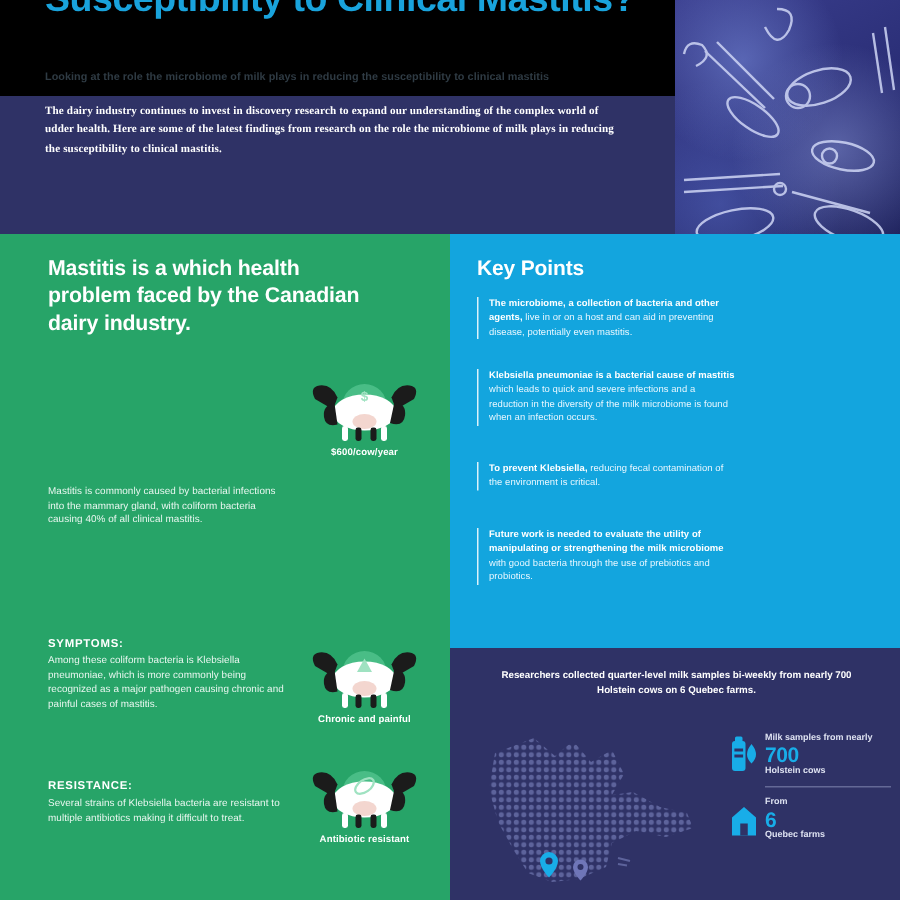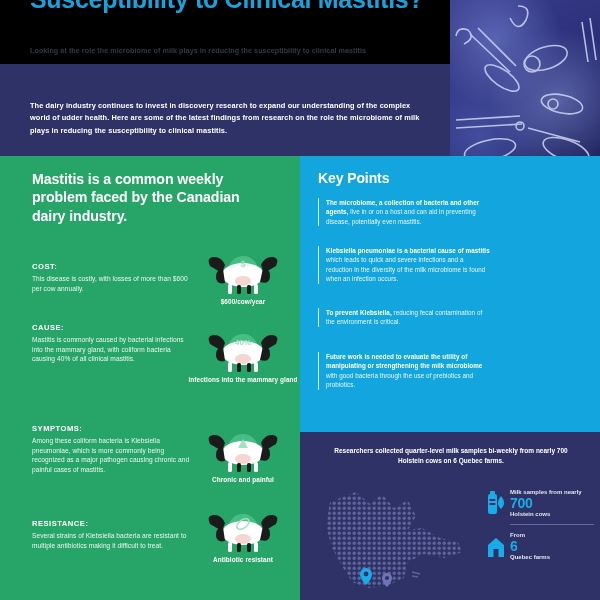--- a/index.html
+++ b/index.html
@@ -30,23 +30,23 @@
       radial-gradient(circle at 30% 25%, rgba(120,140,220,.55) 0%, rgba(120,140,220,0) 42%),
       radial-gradient(circle at 72% 62%, rgba(150,165,230,.45) 0%, rgba(150,165,230,0) 48%),
       radial-gradient(circle at 20% 85%, rgba(90,110,200,.5) 0%, rgba(90,110,200,0) 45%),
       linear-gradient(150deg,#3b3f8f 0%, #2a2e76 55%, #20245e 100%);
   }
   .hero svg { position:absolute; inset:0; }
 
   
   .intro { position:absolute; left:0; top:64px; width:450px; height:92px;
            background:#2f3266; }
-  .intro p { position:absolute; left:30px; top:36px; width:390px;
+  .intro p { position:absolute; left:30px; top:4px; width:390px;
              color:#fff; font-size:7.4px; line-height:12.4px; font-weight:600;
-             letter-spacing:0.1px; }
+             letter-spacing:0.1px;font-family:Liberation Serif, serif; }
 
   
   .green { position:absolute; left:0; top:156px; width:300px; height:444px;
            background:#27a468; }
   .green-heading { position:absolute; left:32px; top:14px; width:215px;
                    color:#fff; font-size:14.2px; font-weight:bold; line-height:18.4px;
                    letter-spacing:-0.1px; }
 
   .fact { position:absolute; left:32px; width:160px; }
   .fact .lbl { color:#fff; font-size:7.6px; font-weight:bold; letter-spacing:.5px;
@@ -116,64 +116,42 @@
         <path d="M78 128 L130 142"></path>
       </g>
     </svg>
   </div>
 
   <div class="intro">
     <p>The dairy industry continues to invest in discovery research to expand our understanding of the complex world of udder health. Here are some of the latest findings from research on the role the microbiome of milk plays in reducing the susceptibility to clinical mastitis.</p>
   </div>
 
   <div class="green">
-    <div class="green-heading">Mastitis is a common weekly problem faced by the Canadian dairy industry.</div>
-
-    <div class="fact" style="top:106px">
-      <div class="lbl">COST:</div>
-      <div class="txt">This disease is costly, with losses of more than $600 per cow annually.</div>
-    </div>
+    <div class="green-heading">Mastitis is a which health problem faced by the Canadian dairy industry.</div>
+
     <div class="facticon" style="left:188px; top:98px">
       <svg class="cow" width="78" height="42" viewBox="0 0 78 42">
         <circle cx="39" cy="17" r="15" fill="#49bd86"></circle>
         <path d="M6 12 q-4 -8 3 -9 q8 -1 12 8 l-3 8 z" fill="#1b1b1b"></path>
         <path d="M72 12 q4 -8 -3 -9 q-8 -1 -12 8 l3 8 z" fill="#1b1b1b"></path>
         <ellipse cx="39" cy="21" rx="21" ry="12" fill="#fff"></ellipse>
         <path d="M19 15 q-8 1 -7 9 q1 7 9 5 z" fill="#1b1b1b"></path>
         <path d="M59 14 q8 1 7 9 q-1 8 -10 5 z" fill="#1b1b1b"></path>
         <ellipse cx="39" cy="27" rx="8" ry="5" fill="#f3d6cf"></ellipse>
         <rect x="24" y="30" width="4" height="10" rx="1.6" fill="#fff"></rect>
         <rect x="50" y="30" width="4" height="10" rx="1.6" fill="#fff"></rect>
         <rect x="33" y="31" width="4" height="9" rx="1.6" fill="#1b1b1b"></rect>
         <rect x="43" y="31" width="4" height="9" rx="1.6" fill="#1b1b1b"></rect>
         <text x="39" y="13" font-size="9" font-weight="bold" fill="#9fe2c1" text-anchor="middle" font-family="Liberation Sans, sans-serif">$</text>
       </svg>
       <div class="cap">$600/cow/year</div>
     </div>
 
     <div class="fact" style="top:167px">
-      <div class="lbl">CAUSE:</div>
       <div class="txt">Mastitis is commonly caused by bacterial infections into the mammary gland, with coliform bacteria causing 40% of all clinical mastitis.</div>
-    </div>
-    <div class="facticon" style="left:188px; top:176px">
-      <svg class="cow" width="78" height="42" viewBox="0 0 78 42">
-        <circle cx="39" cy="17" r="15" fill="#49bd86"></circle>
-        <path d="M6 12 q-4 -8 3 -9 q8 -1 12 8 l-3 8 z" fill="#1b1b1b"></path>
-        <path d="M72 12 q4 -8 -3 -9 q-8 -1 -12 8 l3 8 z" fill="#1b1b1b"></path>
-        <ellipse cx="39" cy="21" rx="21" ry="12" fill="#fff"></ellipse>
-        <path d="M19 15 q-8 1 -7 9 q1 7 9 5 z" fill="#1b1b1b"></path>
-        <path d="M59 14 q8 1 7 9 q-1 8 -10 5 z" fill="#1b1b1b"></path>
-        <ellipse cx="39" cy="27" rx="8" ry="5" fill="#f3d6cf"></ellipse>
-        <rect x="24" y="30" width="4" height="10" rx="1.6" fill="#fff"></rect>
-        <rect x="50" y="30" width="4" height="10" rx="1.6" fill="#fff"></rect>
-        <rect x="33" y="31" width="4" height="9" rx="1.6" fill="#1b1b1b"></rect>
-        <rect x="43" y="31" width="4" height="9" rx="1.6" fill="#1b1b1b"></rect>
-        <text x="39" y="13" font-size="8" font-weight="bold" fill="#9fe2c1" text-anchor="middle" font-family="Liberation Sans, sans-serif">40%</text>
-      </svg>
-      <div class="cap">Infections into the mammary gland</div>
     </div>
 
     <div class="fact" style="top:268px">
       <div class="lbl">SYMPTOMS:</div>
       <div class="txt">Among these coliform bacteria is Klebsiella pneumoniae, which is more commonly being recognized as a major pathogen causing chronic and painful cases of mastitis.</div>
     </div>
     <div class="facticon" style="left:188px; top:276px">
       <svg class="cow" width="78" height="42" viewBox="0 0 78 42">
         <circle cx="39" cy="17" r="15" fill="#49bd86"></circle>
         <path d="M6 12 q-4 -8 3 -9 q8 -1 12 8 l-3 8 z" fill="#1b1b1b"></path>

